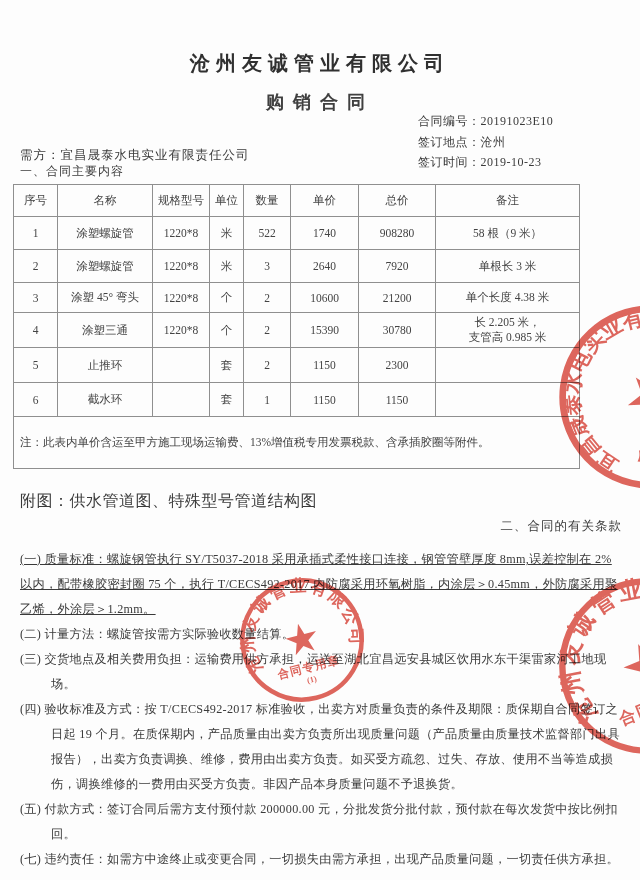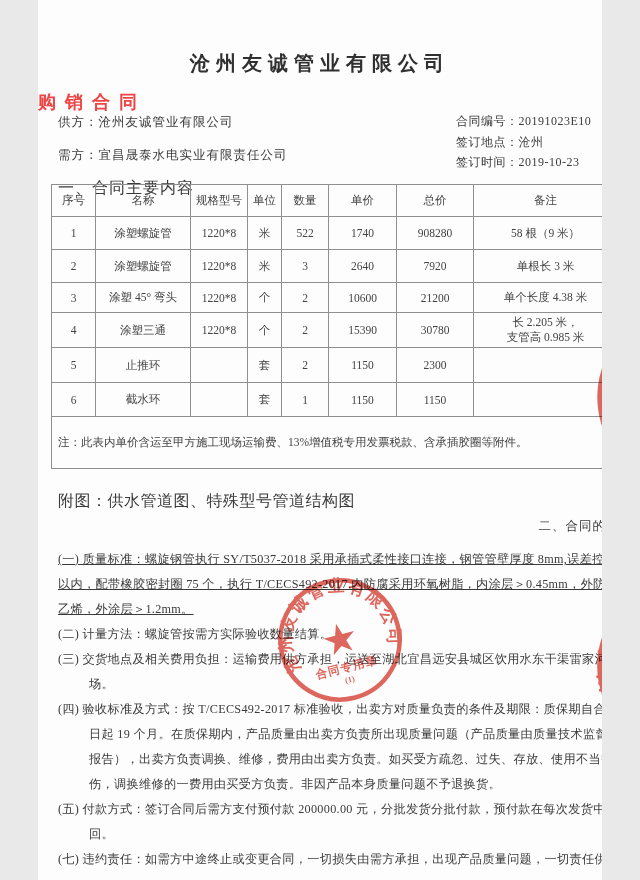--- a/index.html
+++ b/index.html
@@ -1,38 +1,38 @@
 <!DOCTYPE html>
 <html><head>
 <meta charset="utf-8">
 <style>
   html,body{margin:0;padding:0;background:#e9e9e9;}
   .page{
     position:relative;
-    width:564px;height:880px;
+    width:640px;height:880px;
     margin:0 auto;
     background:#fdfdfd;
     overflow:hidden;
     font-family:"Liberation Serif","DejaVu Serif",serif;
     color:#3a3a3a;
   }
   .company-title{
     position:absolute;top:50px;left:0;width:100%;
     text-align:center;font-size:20px;font-weight:600;
     letter-spacing:6px;color:#303030;
   }
   .doc-title{
     position:absolute;top:90px;left:0;width:100%;
-    text-align:left;font-size:18px;font-weight:600;
-    letter-spacing:9px;color:#ef4444;
+    text-align:center;font-size:18px;font-weight:600;
+    letter-spacing:9px;color:#404040;
   }
   .supplier-line{position:absolute;top:114px;left:20px;font-size:12.5px;letter-spacing:1px;}
   .buyer-line{position:absolute;top:147px;left:20px;font-size:12.5px;letter-spacing:1px;}
   .meta-block{position:absolute;top:111px;left:418px;font-size:12px;line-height:20.5px;letter-spacing:0.5px;}
-  .section1-title{position:absolute;top:178px;left:20px;font-size:16px;letter-spacing:1px;}
+  .section1-title{position:absolute;top:163px;left:20px;font-size:12px;letter-spacing:1px;}
   table.items{
     position:absolute;top:184px;left:13px;width:566px;
     border-collapse:collapse;table-layout:fixed;
     font-size:11.5px;color:#434343;font-family:Liberation Serif, serif;
   }
   table.items td,table.items th{
     border:1px solid #8f8f8f;
     text-align:center;vertical-align:middle;
     padding:0 2px;font-weight:normal;
     overflow:hidden;
@@ -52,21 +52,20 @@
   .stamp text{font-family:"Liberation Serif","DejaVu Serif",serif;font-weight:600;}
 </style>
 </head>
 <body>
 
 <div class="page">
 
   <div class="company-title">沧州友诚管业有限公司</div>
   <div class="doc-title">购销合同</div>
 
-  <div class="supplier-line"><span>供方：</span><span>沧州友诚管业有限公司</span></div>
 
   <div class="meta-block">
     <div><span>合同编号：</span><span>20191023E10</span></div>
     <div><span>签订地点：</span><span>沧州</span></div>
     <div><span>签订时间：</span><span>2019-10-23</span></div>
   </div>
 
   <div class="buyer-line"><span>需方：</span><span>宜昌晟泰水电实业有限责任公司</span></div>
 
   <div class="section1-title">一、合同主要内容</div>

